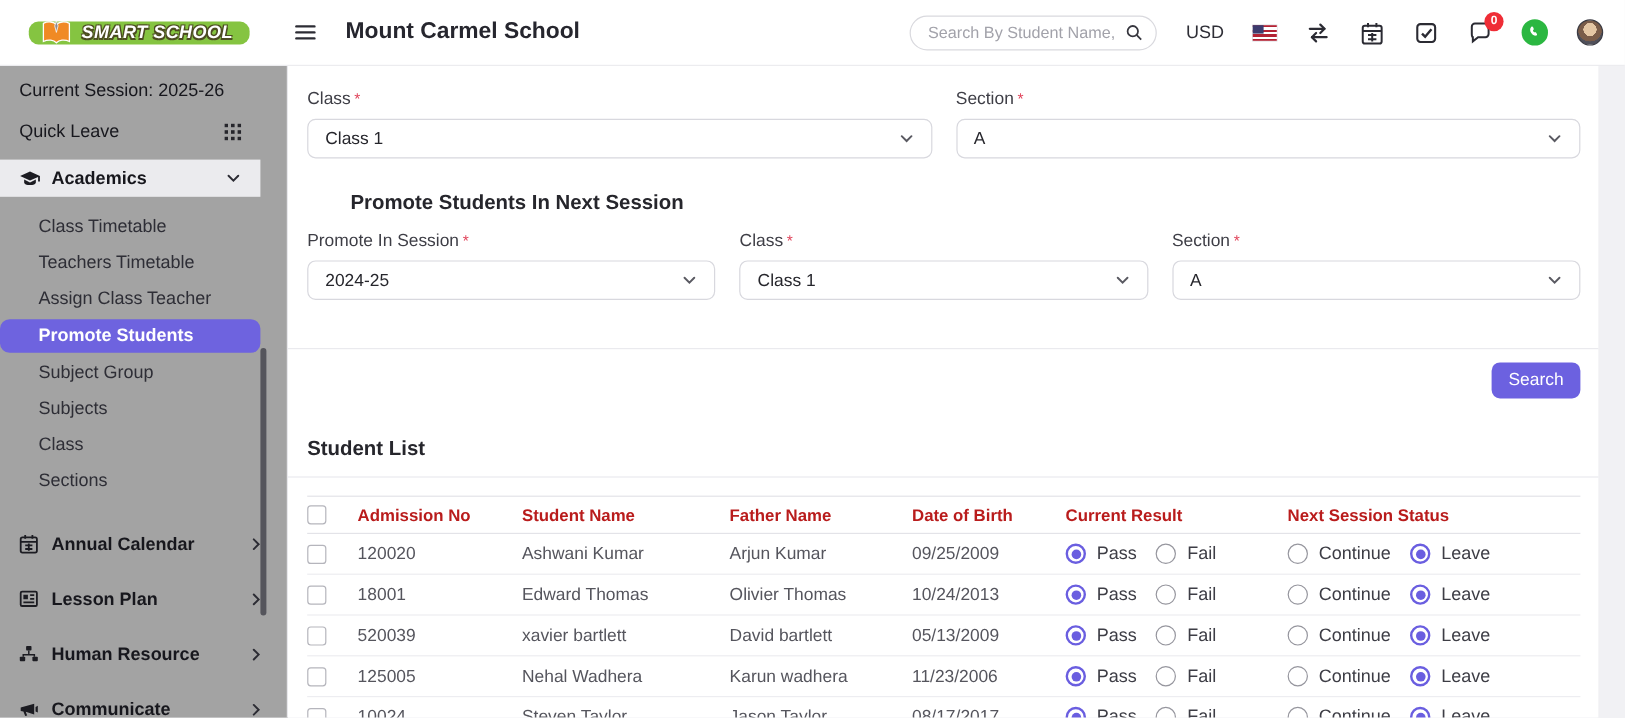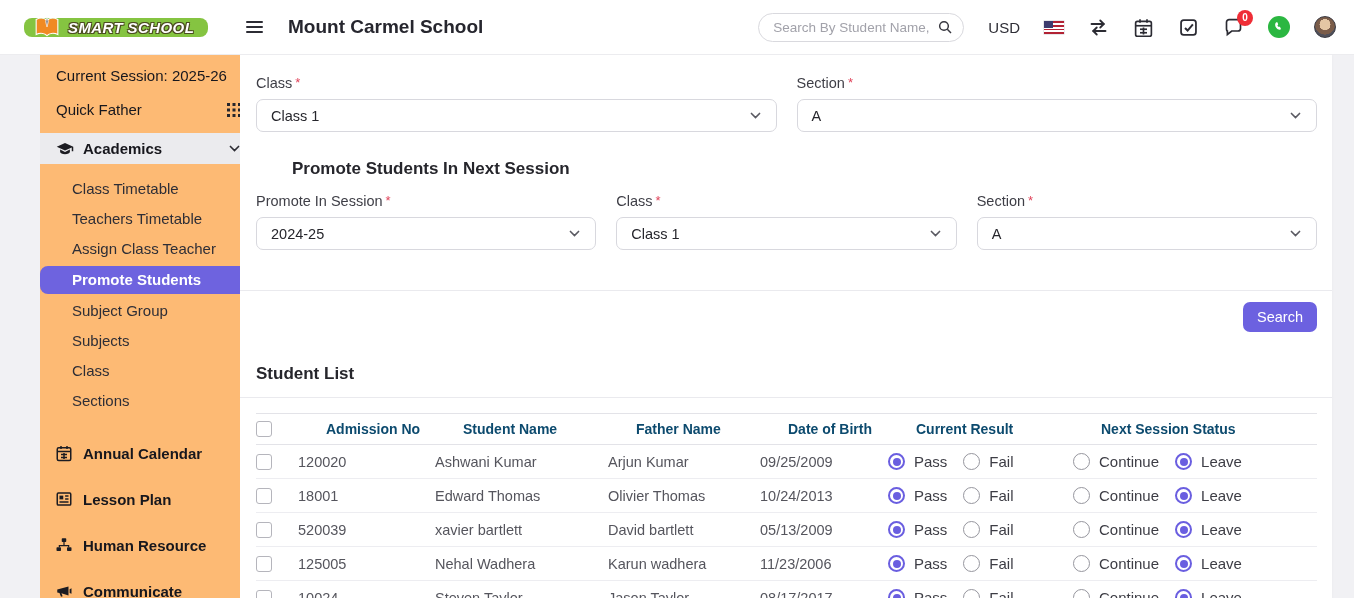--- a/index.html
+++ b/index.html
@@ -36,22 +36,22 @@
   .badge { position:absolute; top:-7px; right:-9px; min-width:16px; height:16px; background:#ef2d36;
            color:#fff; border-radius:8px; font-size:10px; font-weight:700; display:flex;
            align-items:center; justify-content:center; padding:0 4px; }
   .wa-icon { width:22px; height:22px; border-radius:50%; background:#2bb741; display:flex;
              align-items:center; justify-content:center; cursor:pointer; }
   .wa-icon svg { width:12px; height:12px; color:#fff; }
   .avatar { width:22px; height:22px; border-radius:50%; cursor:pointer; border:1px solid #3a3a42;
             background:radial-gradient(circle at 50% 38%, #e4c6a4 0 34%, #7a5c49 35% 62%, #50505a 63%); }
 
   
-  .sidebar { position:absolute; top:55px; left:0; width:240px; bottom:0; background:#fdba74;
-             border-right:1px solid #e8e8ec; padding-top:12px;margin-left:40px; }
+  .sidebar { position:absolute; top:55px; left:0; width:240px; bottom:0; background:#a3a3a3;
+             border-right:1px solid #e8e8ec; padding-top:12px; }
   .session { padding:0 16px; font-size:15px; color:#17171d; margin-bottom:17px; }
   .quick-links { display:flex; align-items:center; justify-content:space-between;
                  padding:0 16px; margin-bottom:15px; }
   .quick-links-label { font-size:15px; color:#17171d; }
   .grid-icon { width:14px; height:14px; color:#26262c; cursor:pointer; margin-right:22px; }
   .acad-row { background:#ebebee; height:31px; display:flex; align-items:center; gap:9px;
               padding:0 16px; width:217px; cursor:pointer; }
   .acad-icon { width:18px; height:18px; color:#1c1c22; }
   .acad-label { font-size:15px; font-weight:700; color:#17171d; flex:1; }
   .chev { width:13px; height:13px; color:#2c2c34; }
@@ -87,21 +87,21 @@
   .search-btn { background:#6c61e0; color:#fff; border:none; border-radius:7px; height:30px;
                 padding:0 14px; font-size:14.5px; cursor:pointer; font-family:"Liberation Sans", sans-serif; }
   #student-heading { margin-top:32px; }
   .card-divider2 { border-top:1px solid #eaeaee; margin:13px -15px 0 -16px; }
 
   
   .table { margin-top:15px; }
   .trow { display:grid; grid-template-columns:42px 137px 173px 152px 128px 185px 1fr;
           align-items:center; height:34px; border-bottom:1px solid #ededf1; }
   .trow.head { height:32px; border-top:1px solid #e3e3e8; border-bottom:1px solid #e3e3e8; }
-  .th { font-size:14px; font-weight:700; color:#0c4a6e;margin-left:28px; }
+  .th { font-size:14px; font-weight:700; color:#b91c1c; }
   .td { font-size:14.5px; color:#55555d; }
   .cb { width:16px; height:16px; border:1.5px solid #b5b5bc; border-radius:3px; background:#fff;
         cursor:pointer; display:inline-block; }
   .radio-group { display:flex; align-items:center; gap:16px; }
   .radio-opt { display:flex; align-items:center; gap:9px; cursor:pointer; }
   .radio { width:17px; height:17px; border-radius:50%; border:1.5px solid #96969e; background:#fff;
            position:relative; flex:0 0 17px; }
   .radio.checked { border:2px solid #6a5ee0; }
   .radio.checked::after { content:""; position:absolute; inset:2.5px; border-radius:50%; background:#6a5ee0; }
   .radio-label { font-size:15px; color:#3d3d45; }
@@ -173,21 +173,21 @@
       </svg>
     </span>
     <span class="avatar"></span>
   </div>
 </div>
 
 <div class="sidebar">
   <div class="session">Current Session: 2025-26</div>
 
   <div class="quick-links">
-    <span class="quick-links-label">Quick Father</span>
+    <span class="quick-links-label">Quick Leave</span>
     <svg class="grid-icon" viewBox="0 0 14 14" fill="currentColor">
       <rect x="0" y="0" width="3" height="3"></rect>
         <rect x="5.5" y="0" width="3" height="3"></rect>
         <rect x="11" y="0" width="3" height="3"></rect>
       <rect x="0" y="5.5" width="3" height="3"></rect>
         <rect x="5.5" y="5.5" width="3" height="3"></rect>
         <rect x="11" y="5.5" width="3" height="3"></rect>
       <rect x="0" y="11" width="3" height="3"></rect>
         <rect x="5.5" y="11" width="3" height="3"></rect>
         <rect x="11" y="11" width="3" height="3"></rect>

